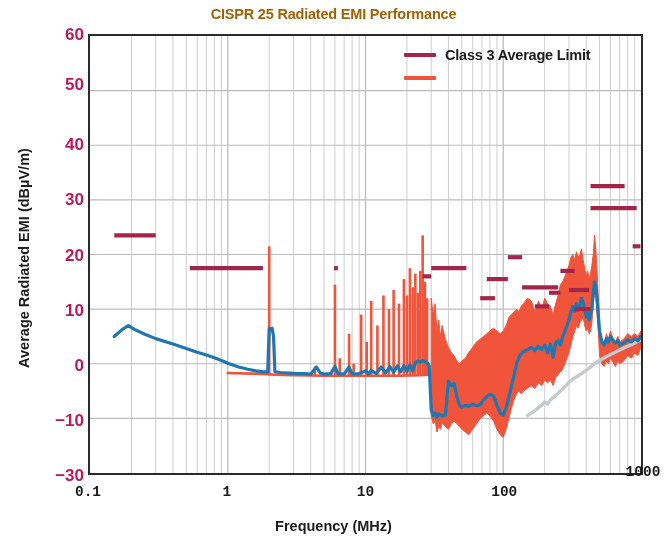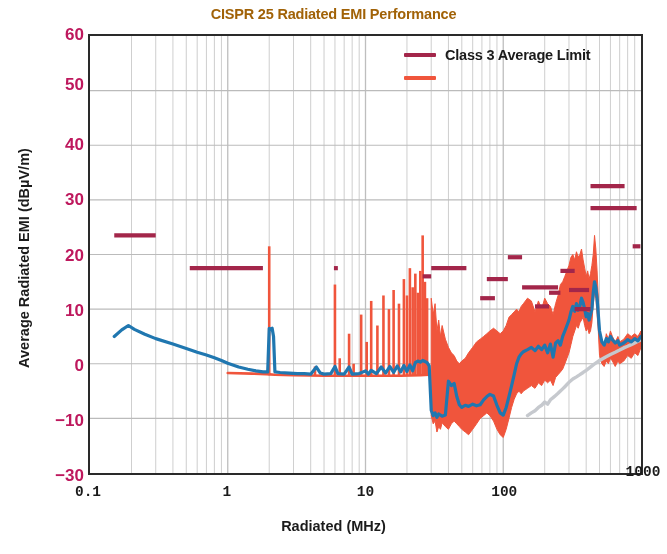--- a/index.html
+++ b/index.html
@@ -161,21 +161,21 @@
   </div>
 
   <div id="xtick-wrap">
       <div class="xtick-label" style="left: 88px; top: 484px;">0.1</div>
       <div class="xtick-label" style="left: 226.75px; top: 484px;">1</div>
       <div class="xtick-label" style="left: 365.5px; top: 484px;">10</div>
       <div class="xtick-label" style="left: 504.25px; top: 484px;">100</div>
       <div class="xtick-label" style="left: 643px; top: 464px;">1000</div>
     </div>
 
-  <div id="xlabel">Radiated (MHz)</div>
+  <div id="xlabel">Frequency (MHz)</div>
 
   <div id="legend">
       <div class="legend-row">
         <span class="legend-swatch" style="background: rgb(163, 38, 74);"></span>
         <span class="legend-text">Class 3 Average Limit</span>
       </div>
       <div class="legend-row">
         <span class="legend-swatch" style="background: rgb(240, 85, 60);"></span>
       </div>
     </div>

